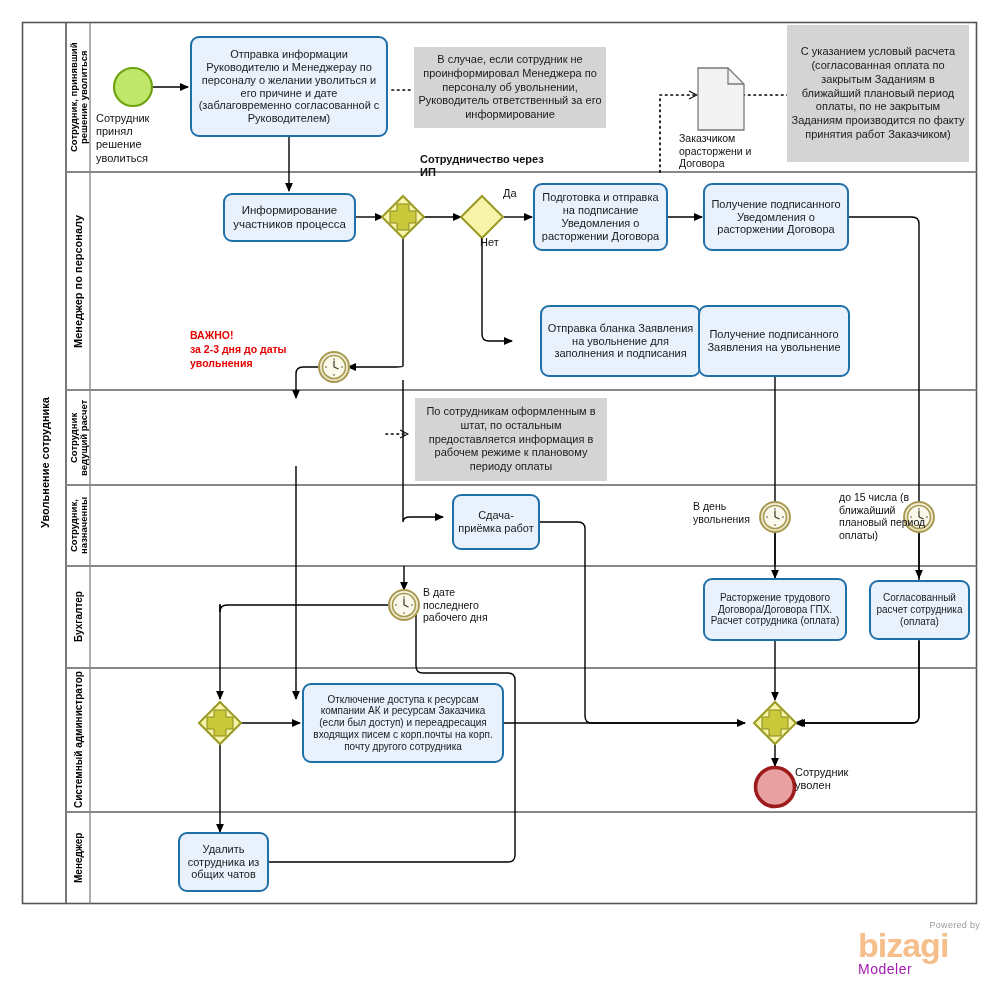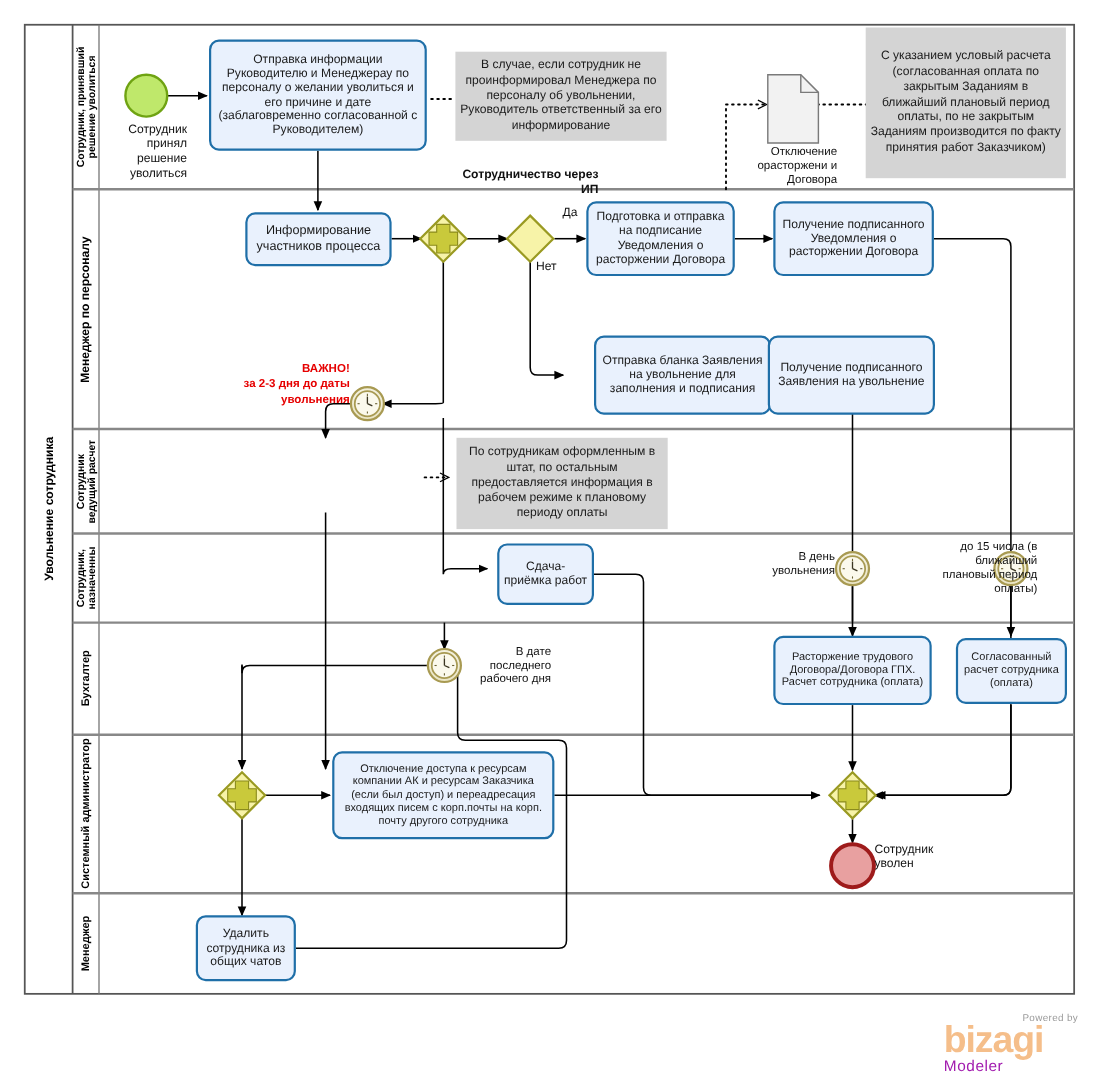--- a/index.html
+++ b/index.html
@@ -28,21 +28,21 @@
     border:none;
     display:flex;align-items:center;justify-content:center;
     text-align:center;
     color:#1a1a1a;
     line-height:1.25;
     padding:4px 4px;
     box-sizing:border-box;
   }
 
   
-  .lbl{position:absolute;color:#111;line-height:1.2;text-align:right;}
+  .lbl{position:absolute;color:#111;line-height:1.2;text-align:left;}
   .lbl.important{color:#E60000;font-weight:bold;}
 
   
   .lane-title{
     position:absolute;
     writing-mode:vertical-rl;
     transform:rotate(180deg);
     display:flex;align-items:center;justify-content:center;
     font-weight:bold;
     color:#000;
@@ -272,21 +272,21 @@
   <div class="task node" style="left:178px;top:832px;width:91px;height:60px;font-size:11px;">Удалить сотрудника из общих чатов</div>
 
   <div class="note node" style="left:414px;top:47px;width:192px;height:81px;font-size:11px;">В случае, если сотрудник не проинформировал Менеджера по персоналу об увольнении, Руководитель ответственный за его информирование</div>
 
   <div class="note node" style="left:787px;top:25px;width:182px;height:137px;font-size:11px;">С указанием условый расчета (согласованная оплата по закрытым Заданиям в ближайший плановый период оплаты, по не закрытым Заданиям производится по факту принятия работ Заказчиком)</div>
 
   <div class="note node" style="left:415px;top:398px;width:192px;height:83px;font-size:11px;">По сотрудникам оформленным в штат, по остальным предоставляется информация в рабочем режиме к плановому периоду оплаты</div>
 
   <div class="lbl" style="left:96px;top:112px;width:74px;font-size:11px;">Сотрудник принял решение уволиться</div>
 
-  <div class="lbl" style="left:679px;top:132px;width:82px;font-size:10.5px;">Отключение орасторжени и Договора</div>
+  <div class="lbl" style="left:679px;top:132px;width:82px;font-size:10.5px;">Заказчиком орасторжени и Договора</div>
 
   <div class="lbl" style="left:420px;top:153px;width:124px;font-size:11px;font-weight:bold;">Сотрудничество через ИП</div>
 
   <div class="lbl" style="left:503px;top:187px;width:22px;font-size:11px;">Да</div>
 
   <div class="lbl" style="left:480px;top:236px;width:26px;font-size:11px;">Нет</div>
 
   <div class="lbl important" style="left:190px;top:328px;width:128px;font-size:10.5px;line-height:1.35;">
     <div>ВАЖНО!</div>
     <div>за 2-3 дня до даты</div>

